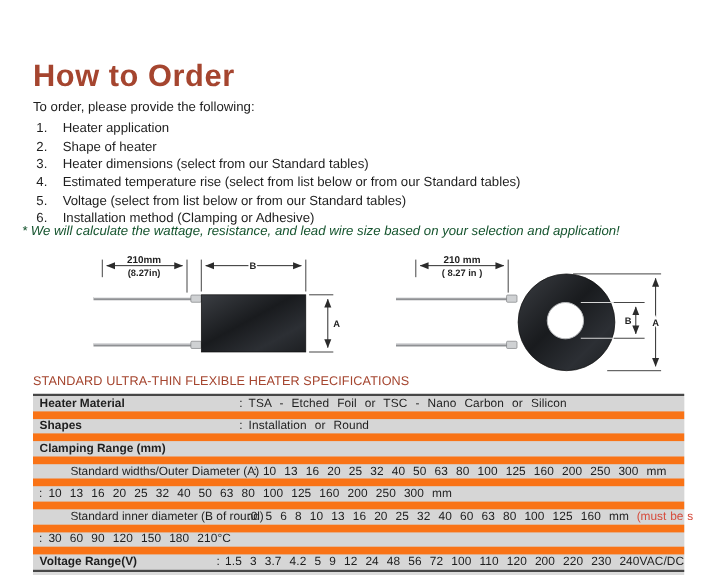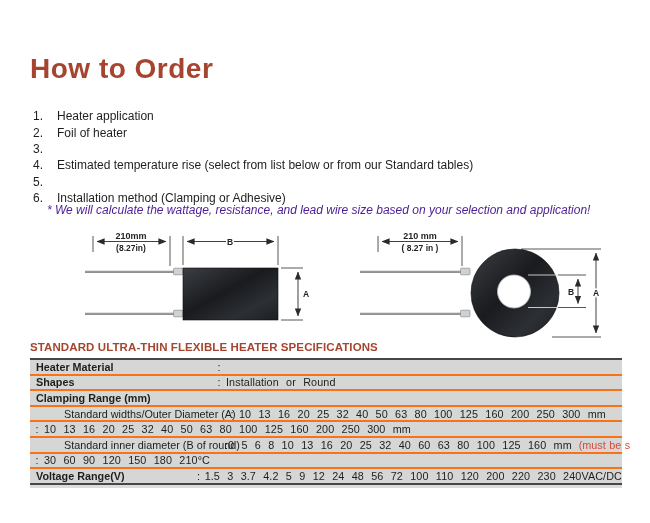--- a/index.html
+++ b/index.html
@@ -6,67 +6,70 @@
   .page{position:relative;width:630px;height:523px;background:#ffffff;
         font-family:"Liberation Sans",sans-serif;color:#1e1e1e;overflow:hidden;}
 
   .title{position:absolute;left:30px;top:53px;font-size:28px;font-weight:bold;
          color:#a5452f;letter-spacing:0.5px;}
   .intro{position:absolute;left:30px;top:90px;font-size:12px;}
 
   .order-list{position:absolute;left:33px;top:108px;width:560px;}
   .order-item{display:flex;height:16.4px;font-size:12px;align-items:center;}
   .order-num{width:24px;}
-  .footnote{position:absolute;left:47px;top:203px;font-size:12px;font-style:italic;color:#4c1d95;}
+  .footnote{position:absolute;left:20px;top:203px;font-size:12px;font-style:italic;color:#14532d;}
 
   .diagrams{position:absolute;left:0;top:225px;}
   .diagrams text{font-family:"Liberation Sans",sans-serif;fill:#1f1f1f;}
   .dimtxt{font-size:9px;font-weight:bold;}
   .dimsub{font-size:8.5px;font-weight:bold;}
   .dimletter{font-size:8.5px;font-weight:bold;paint-order:stroke;stroke:#ffffff;stroke-width:3px;}
 
-  .specs-heading{position:absolute;left:30px;top:341px;font-size:11.5px;font-weight:bold;
+  .specs-heading{position:absolute;left:30px;top:341px;font-size:11.5px;font-weight:normal;
                  color:#a5452f;letter-spacing:0.1px;}
 
   .specs-table{position:absolute;left:30px;top:358px;width:592px;background:#d6d6d6;
                border-top:2px solid #474747;border-bottom:2px solid #474747;
                box-shadow:0 3px 0 #dcdcdc;}
-  .srow{display:flex;align-items:center;height:13.6px;font-size:10.8px;border-top:2px solid #f97316;}
+  .srow{display:flex;align-items:center;height:13.6px;font-size:10.8px;border-top:7px solid #f97316;}
   .srow:first-child{border-top:none;}
   .lbl{width:176px;padding-left:6px;font-weight:bold;white-space:nowrap;overflow:visible;}
   .srow.sub .lbl{width:161px;padding-left:34px;font-weight:normal;}
   .colon{width:14px;text-align:center;}
   .val{white-space:nowrap;word-spacing:4.2px;letter-spacing:0.1px;}
   .red-note{color:#d64b3c;margin-left:7px;word-spacing:0.5px;white-space:nowrap;}
 </style>
 </head>
 <body>
 
 <div class="page">
 
   <div class="title">How to Order</div>
+  <div class="intro">To order, please provide the following:</div>
 
   <div class="order-list">
     <div class="order-item">
       <span class="order-num">1.</span>
       <span>Heater application</span>
     </div>
     <div class="order-item">
       <span class="order-num">2.</span>
-      <span>Foil of heater</span>
+      <span>Shape of heater</span>
     </div>
     <div class="order-item">
       <span class="order-num">3.</span>
+      <span>Heater dimensions (select from our Standard tables)</span>
     </div>
     <div class="order-item">
       <span class="order-num">4.</span>
       <span>Estimated temperature rise (select from list below or from our Standard tables)</span>
     </div>
     <div class="order-item">
       <span class="order-num">5.</span>
+      <span>Voltage (select from list below or from our Standard tables)</span>
     </div>
     <div class="order-item">
       <span class="order-num">6.</span>
       <span>Installation method (Clamping or Adhesive)</span>
     </div>
   </div>
 
   <div class="footnote">* We will calculate the wattage, resistance, and lead wire size based on your selection and application!</div>
 
   <svg class="diagrams" width="650" height="120" viewBox="0 225 650 120" xmlns="http://www.w3.org/2000/svg">
@@ -139,20 +142,21 @@
       <text class="dimletter" x="596" y="296" text-anchor="middle">A</text>
     </g>
   </svg>
 
   <div class="specs-heading">STANDARD ULTRA-THIN FLEXIBLE HEATER SPECIFICATIONS</div>
 
   <div class="specs-table">
     <div class="srow">
       <span class="lbl">Heater Material</span>
       <span class="colon">:</span>
+      <span class="val">TSA - Etched Foil or TSC - Nano Carbon or Silicon</span>
     </div>
     <div class="srow">
       <span class="lbl">Shapes</span>
       <span class="colon">:</span>
       <span class="val">Installation or Round</span>
     </div>
     <div class="srow">
       <span class="lbl">Clamping Range (mm)</span>
       <span class="colon"></span>
       <span class="val"></span>

